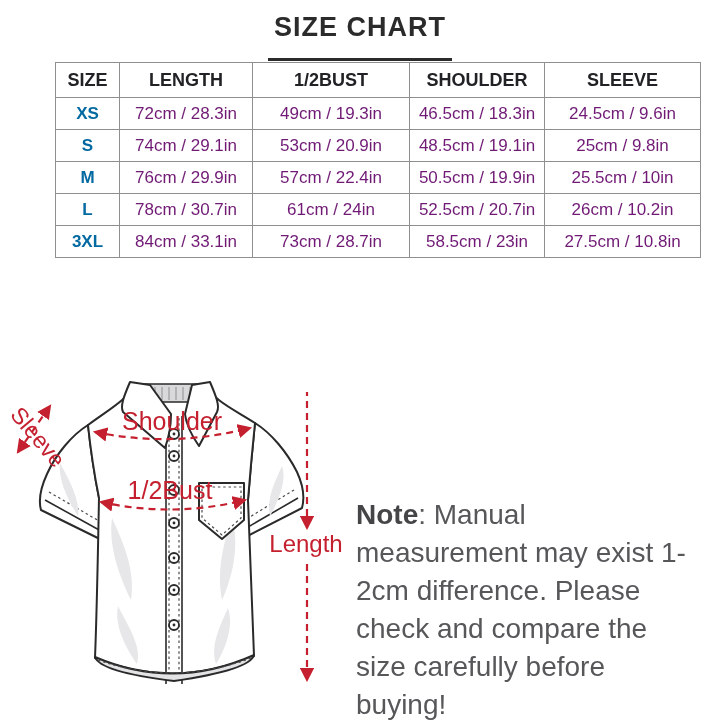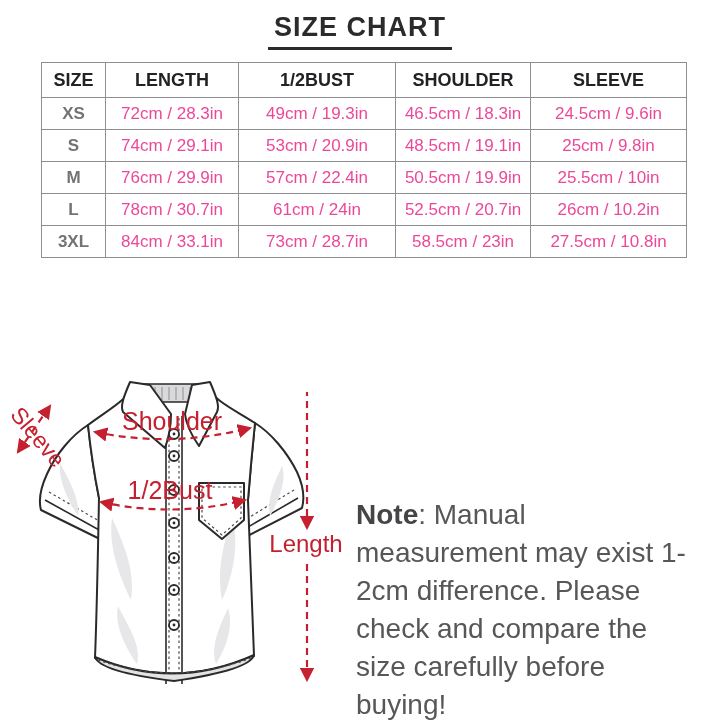--- a/index.html
+++ b/index.html
@@ -2,35 +2,35 @@
 <html style="--accent: #c5202f; --table-border: #8f8f92;"><head>
 <meta charset="utf-8">
 <style>
   html,body{margin:0;padding:0;background:#fff;}
   .page{position:relative;width:720px;height:720px;background:#ffffff;overflow:hidden;
         font-family:"Liberation Sans", sans-serif;}
 
   
   .title-wrap{position:absolute;top:12px;left:0;width:720px;text-align:center;}
   .title{display:inline-block;font-size:27px;font-weight:bold;letter-spacing:1px;
-         color:#2b2b2b;border-bottom:3px solid #2b2b2b;padding:0 6px 4px 6px;}
-
-  
-  table.size-table{position:absolute;left:41px;top:62px;width:645px;border-collapse:collapse;
+         color:#2b2b2b;border-bottom:3px solid #2b2b2b;padding:0 6px 15px 6px;}
+
+  
+  table.size-table{position:absolute;left:55px;top:62px;width:645px;border-collapse:collapse;
         table-layout:fixed;background:#fff;}
   table.size-table col.c0{width:64px;}
   table.size-table col.c1{width:133px;}
   table.size-table col.c2{width:157px;}
   table.size-table col.c3{width:135px;}
   table.size-table col.c4{width:156px;}
   table.size-table th,table.size-table td{border:1px solid var(--table-border,#8f8f92);
         text-align:center;vertical-align:middle;padding:0;}
   table.size-table th{height:34px;font-size:18px;font-weight:bold;color:#222226;}
-  table.size-table td{height:31px;font-size:17px;color:#ec4899;}
-  table.size-table td.size-col{font-weight:bold;color:#737373;}
+  table.size-table td{height:31px;font-size:17px;color:#701a75;}
+  table.size-table td.size-col{font-weight:bold;color:#0369a1;}
 
   
   .figure{position:absolute;left:0px;top:368px;width:348px;height:348px;}
   .outline{fill:#ffffff;stroke:#2a2a2a;stroke-width:2;stroke-linejoin:round;}
   .thin{fill:none;stroke:#2a2a2a;stroke-width:1.6;}
   .stitch{fill:none;stroke:#4a4a4a;stroke-width:1.2;stroke-dasharray:2.5 2.8;}
   .shade{fill:#e7e7e9;stroke:none;}
   .band{fill:#d9d9db;stroke:#2a2a2a;stroke-width:1.5;}
   .hatch{stroke:#8f8f92;stroke-width:1;}
   .hemfill{fill:#e3e3e5;stroke:#2a2a2a;stroke-width:2;stroke-linejoin:round;}

